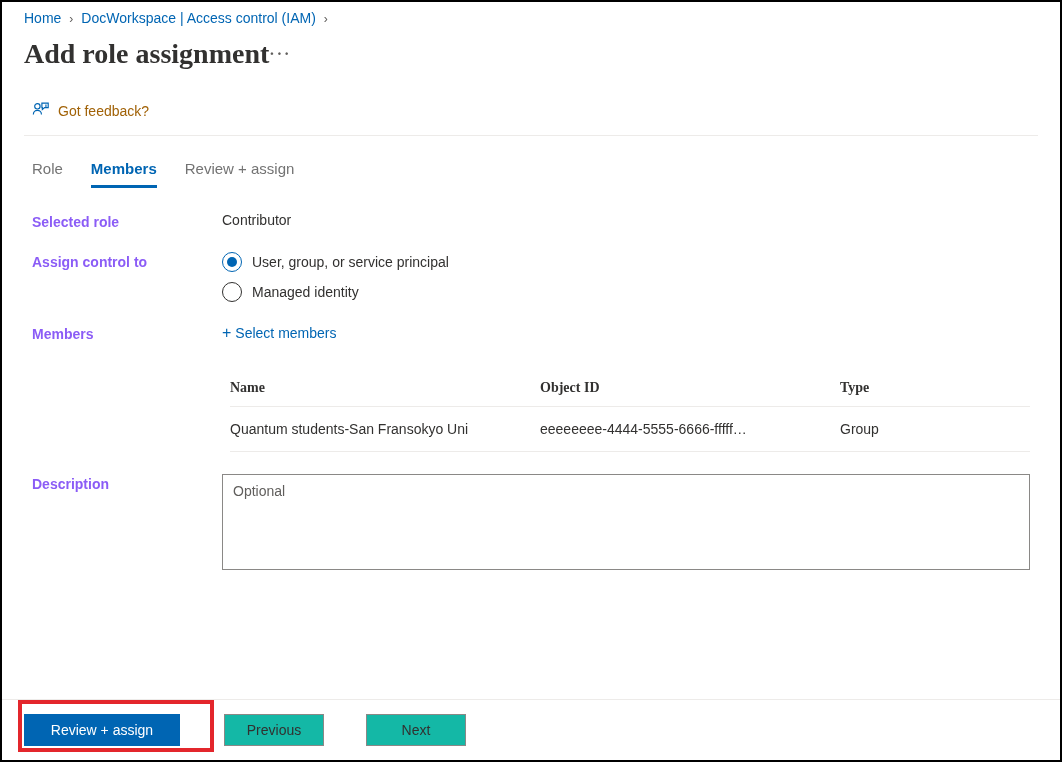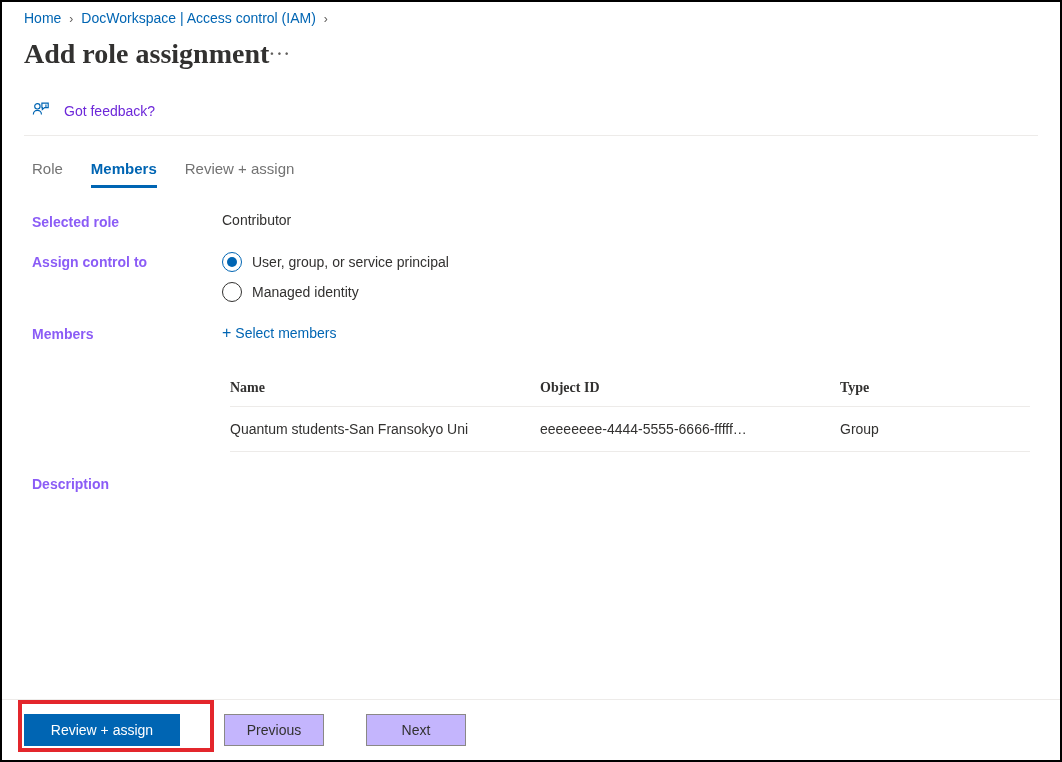--- a/index.html
+++ b/index.html
@@ -31,22 +31,22 @@
     font-weight: 600;
     margin: 12px 0 4px 0;
     display: flex;
     align-items: center;
     font-family: Liberation Serif, serif;
   }
   .ellipsis { font-size: 16px; color: #605e5c; letter-spacing: 2px; }
   .feedback-row {
     display: flex;
     align-items: center;
-    gap: 14px;
-    color: #6d28d9;
+    gap: 8px;
+    color: #a16207;
     padding: 26px 0 14px 8px;
     border-bottom: 1px solid #edebe9;
   }
   .feedback-icon svg { width: 18px; height: 18px; }
   .tabs {
     display: flex;
     gap: 28px;
     border-bottom: none;
     padding: 18px 8px 0 8px;
     font-size: 15px;
@@ -133,21 +133,21 @@
   }
   .btn {
     display: inline-flex;
     align-items: center;
     justify-content: center;
     height: 32px;
     padding: 0 16px;
     font-size: 14px;
     cursor: pointer;
     border: 1px solid #8a8886;
-    background: #c4b5fd;
+    background: #14b8a6;
     color: #323130;
   }
   .btn.primary {
     background: #0065b3;
     border-color: #0065b3;
     color: #fff;
     font-weight: 400;
     min-width: 156px;
   }
   .secondary-btns { display: flex; gap: 42px; margin-left: 26px; }
@@ -236,20 +236,23 @@
             <td>Quantum students-San Fransokyo Uni</td>
             <td>eeeeeeee-4444-5555-6666-fffff…</td>
             <td>Group</td>
           </tr>
         </tbody>
       </table>
     </div>
 
     <div class="row" style="margin-top:22px;">
       <div class="row-label">Description</div>
+      <div class="row-value">
+        <textarea class="desc-textarea" placeholder="Optional" style=""></textarea>
+      </div>
     </div>
   </div>
 </div>
 
 <div class="footer">
   <button class="btn primary">Review + assign</button>
   <div class="secondary-btns">
     <button class="btn">Previous</button>
     <button class="btn">Next</button>
   </div>

